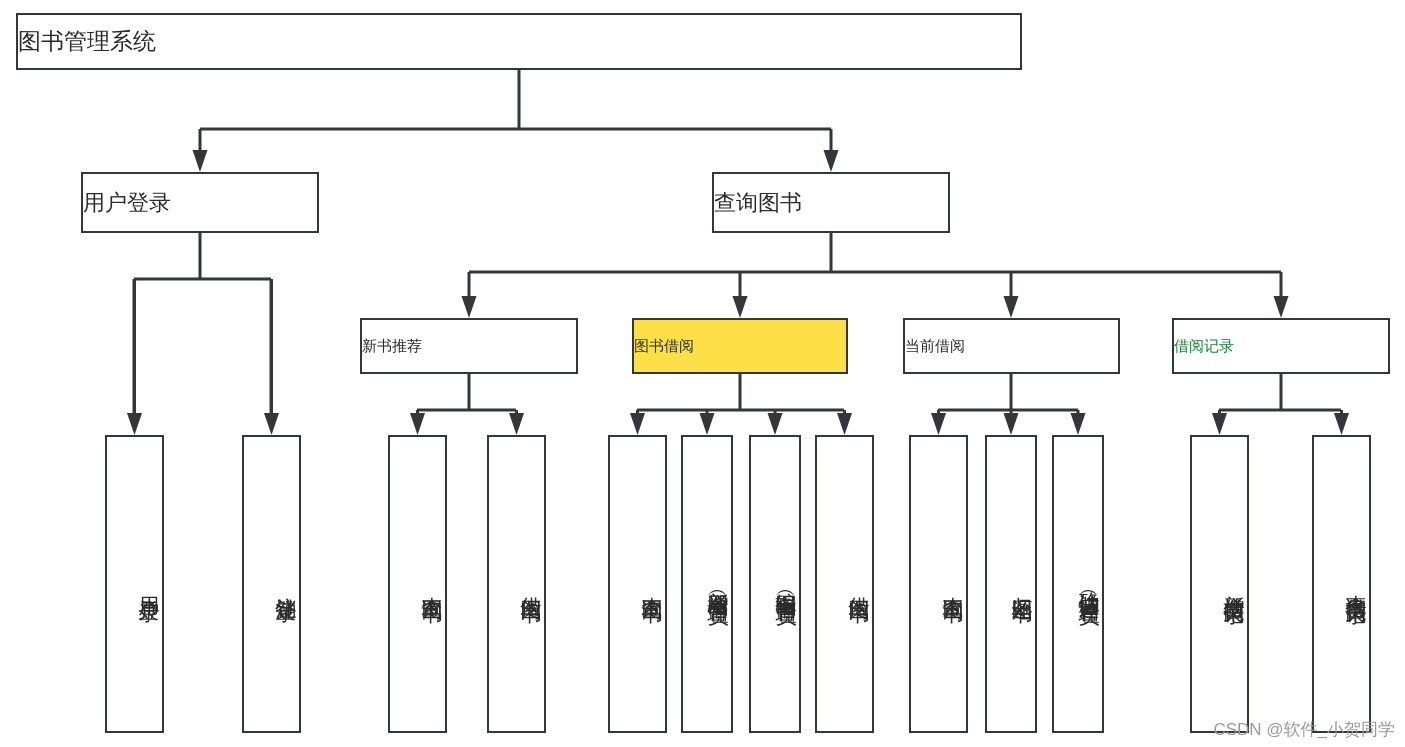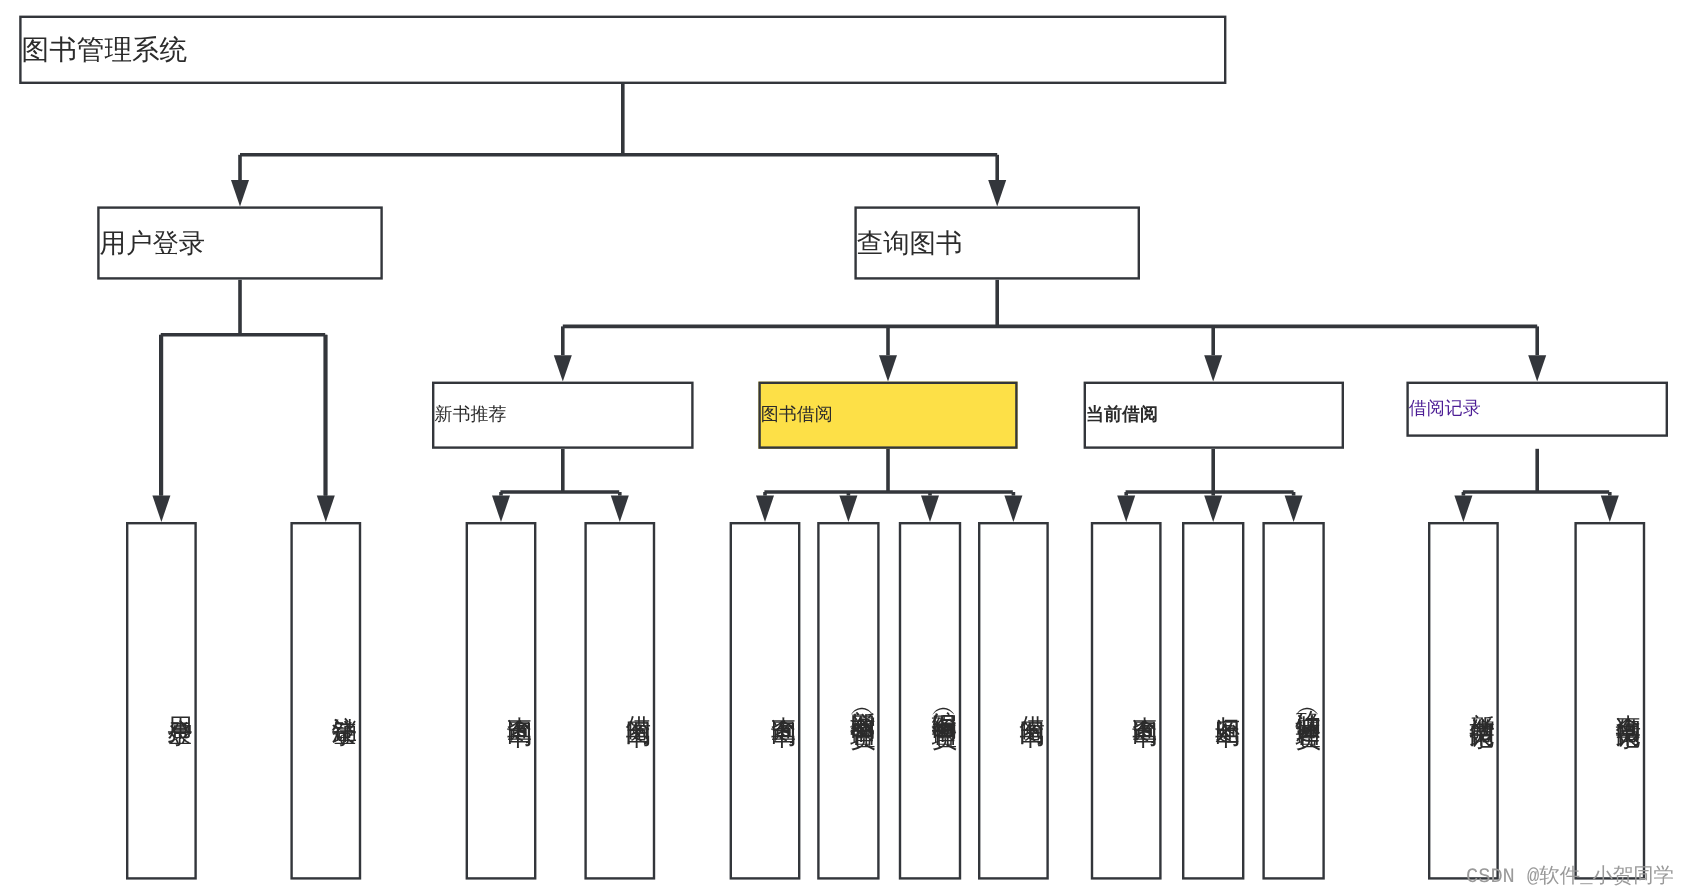--- a/index.html
+++ b/index.html
@@ -59,21 +59,21 @@
   .node.level3 .node-label { font-size: 15px; }
   .node.leaf .node-label { font-size: 21px; }
   #watermark {
     position: absolute;
     right: 10px;
     bottom: 6px;
     font-size: 17px;
     color: #9a9a9a;
     z-index: 6;
     white-space: nowrap;
-    font-family: Liberation Mono, monospace;
+    font-family: Liberation Sans, sans-serif;
   }
 </style>
 </head>
 <body>
 
 <div id="diagram-root">
 
   <svg id="edge-layer" viewBox="0 0 1405 747" width="1405" height="747" xmlns="http://www.w3.org/2000/svg">
     <g id="edges-group" stroke="#33363b" stroke-width="3" fill="none" shape-rendering="geometricPrecision">
         <line x1="519" y1="70" x2="519" y2="129" stroke="#33363b" stroke-width="3"></line>
@@ -144,24 +144,24 @@
       </div>
       <div class="node horizontal level2" style="left: 712px; top: 172px; width: 238px; height: 61px; border-color: rgb(51, 54, 59); background: rgb(255, 255, 255); color: rgb(43, 43, 43);">
         <span class="node-label">查询图书</span>
       </div>
       <div class="node horizontal level3" style="left: 360px; top: 318px; width: 218px; height: 56px; border-color: rgb(51, 54, 59); background: rgb(255, 255, 255); color: rgb(43, 43, 43);">
         <span class="node-label">新书推荐</span>
       </div>
       <div class="node horizontal level3" style="left: 632px; top: 318px; width: 216px; height: 56px; border-color: rgb(51, 54, 59); background: #fde047; color: rgb(43, 43, 43);">
         <span class="node-label">图书借阅</span>
       </div>
-      <div class="node horizontal level3" style="left: 903px; top: 318px; width: 217px; height: 56px; border-color: rgb(51, 54, 59); background: rgb(255, 255, 255); color: rgb(43, 43, 43); font-weight: bold;">
+      <div class="node horizontal level3" style="left: 903px; top: 318px; width: 217px; height: 56px; border-color: rgb(51, 54, 59); background: rgb(255, 255, 255); color: rgb(43, 43, 43);">
         <span class="node-label">当前借阅</span>
       </div>
-      <div class="node horizontal level3" style="left: 1172px; top: 318px; width: 218px; height: 46px; border-color: rgb(51, 54, 59); background: rgb(255, 255, 255); color: #4c1d95;">
+      <div class="node horizontal level3" style="left: 1172px; top: 318px; width: 218px; height: 56px; border-color: rgb(51, 54, 59); background: rgb(255, 255, 255); color: #15803d;">
         <span class="node-label">借阅记录</span>
       </div>
       <div class="node vertical leaf" style="left: 105px; top: 435px; width: 59px; height: 298px; border-color: rgb(51, 54, 59); background: rgb(255, 255, 255); color: rgb(43, 43, 43);">
         <span class="node-label">用户登录</span>
       </div>
       <div class="node vertical leaf" style="left: 242px; top: 435px; width: 59px; height: 298px; border-color: rgb(51, 54, 59); background: rgb(255, 255, 255); color: rgb(43, 43, 43);">
         <span class="node-label">注销登录</span>
       </div>
       <div class="node vertical leaf" style="left: 388px; top: 435px; width: 59px; height: 298px; border-color: rgb(51, 54, 59); background: rgb(255, 255, 255); color: rgb(43, 43, 43);">
         <span class="node-label">查询图书</span>

